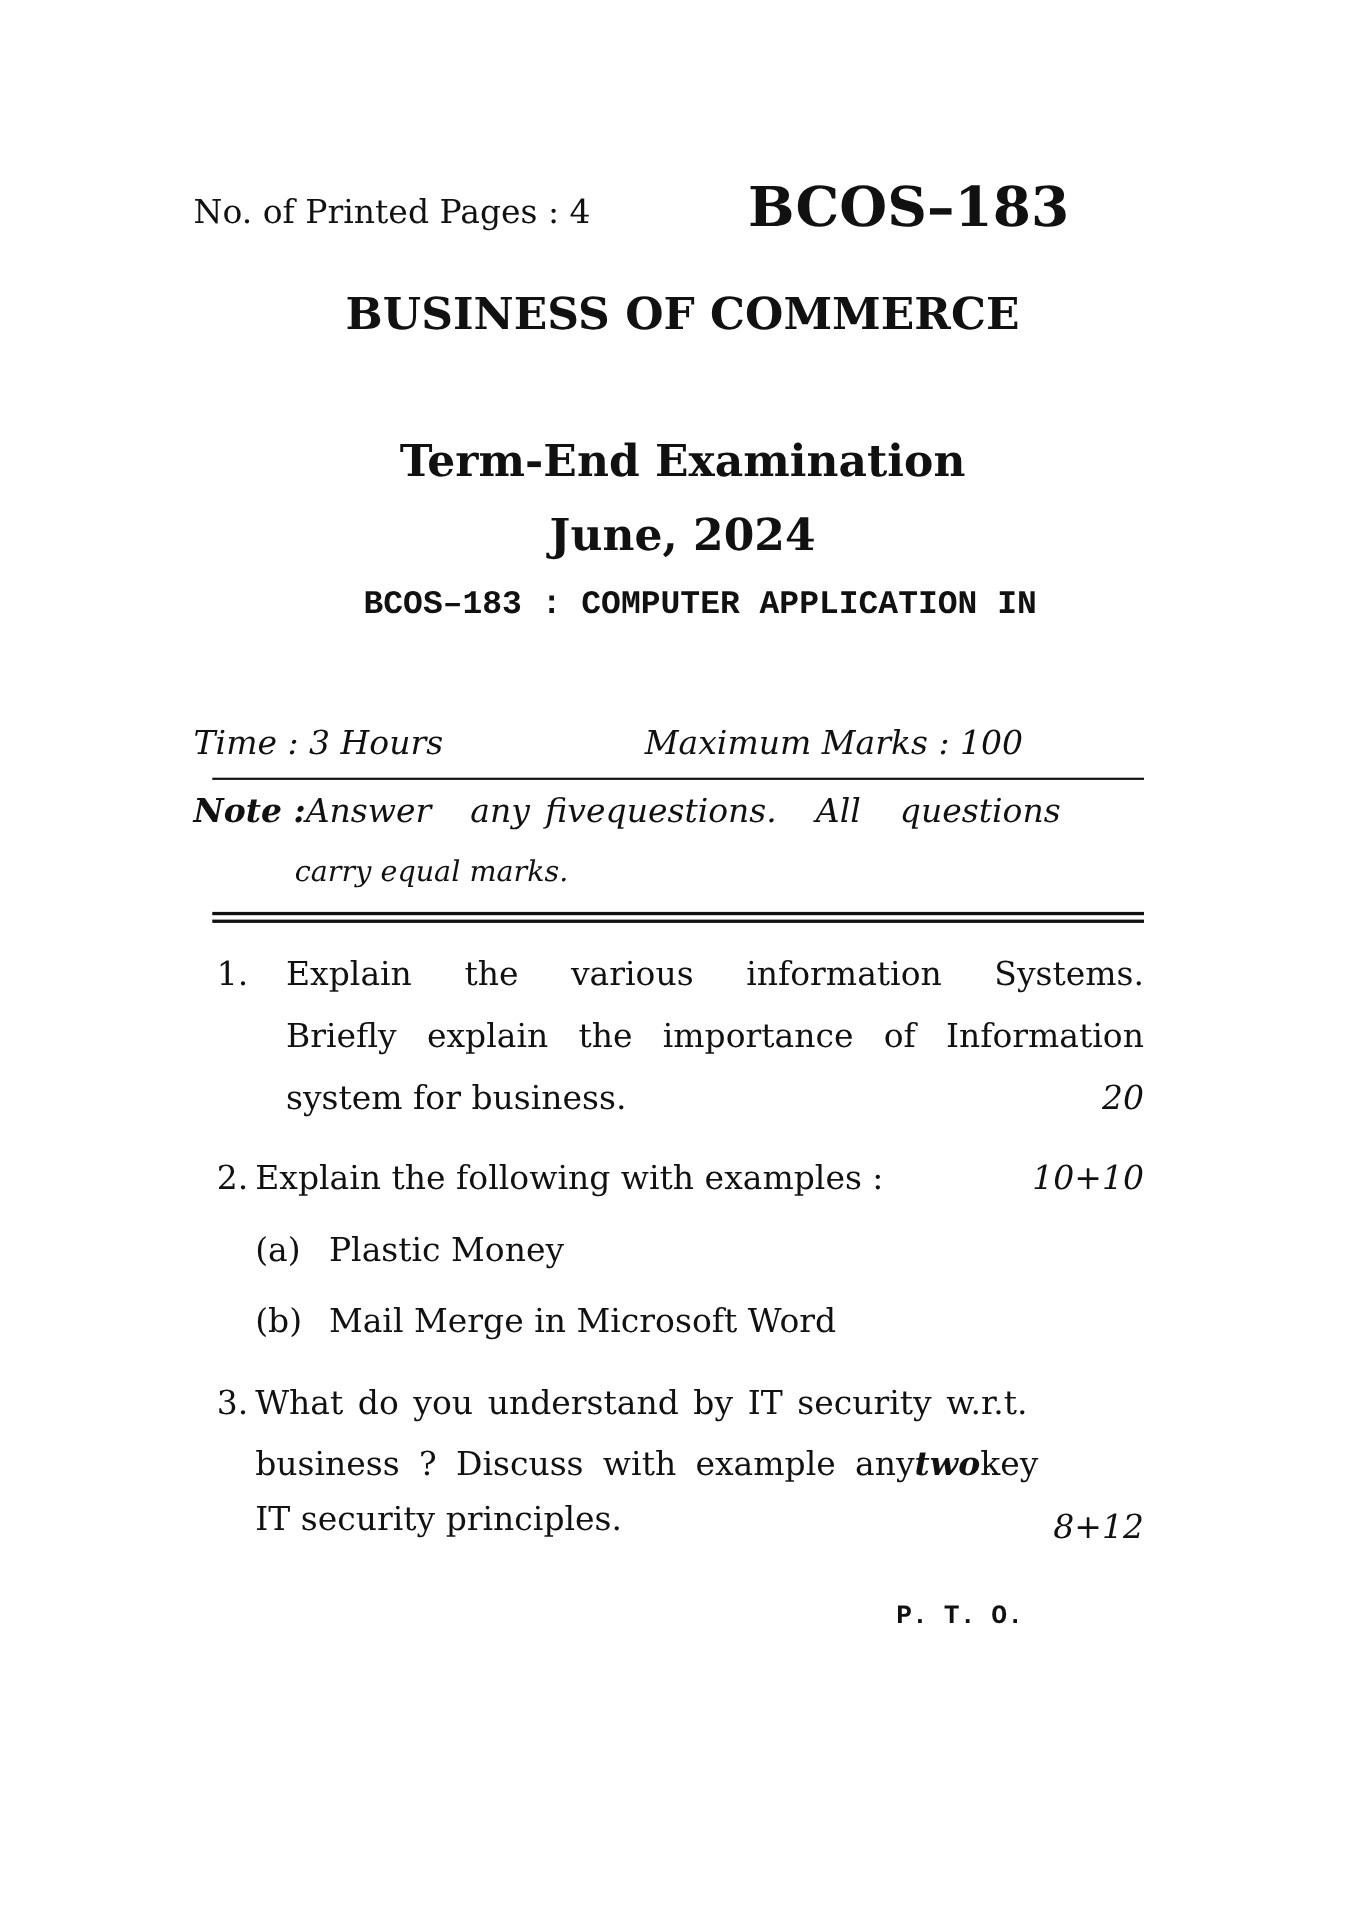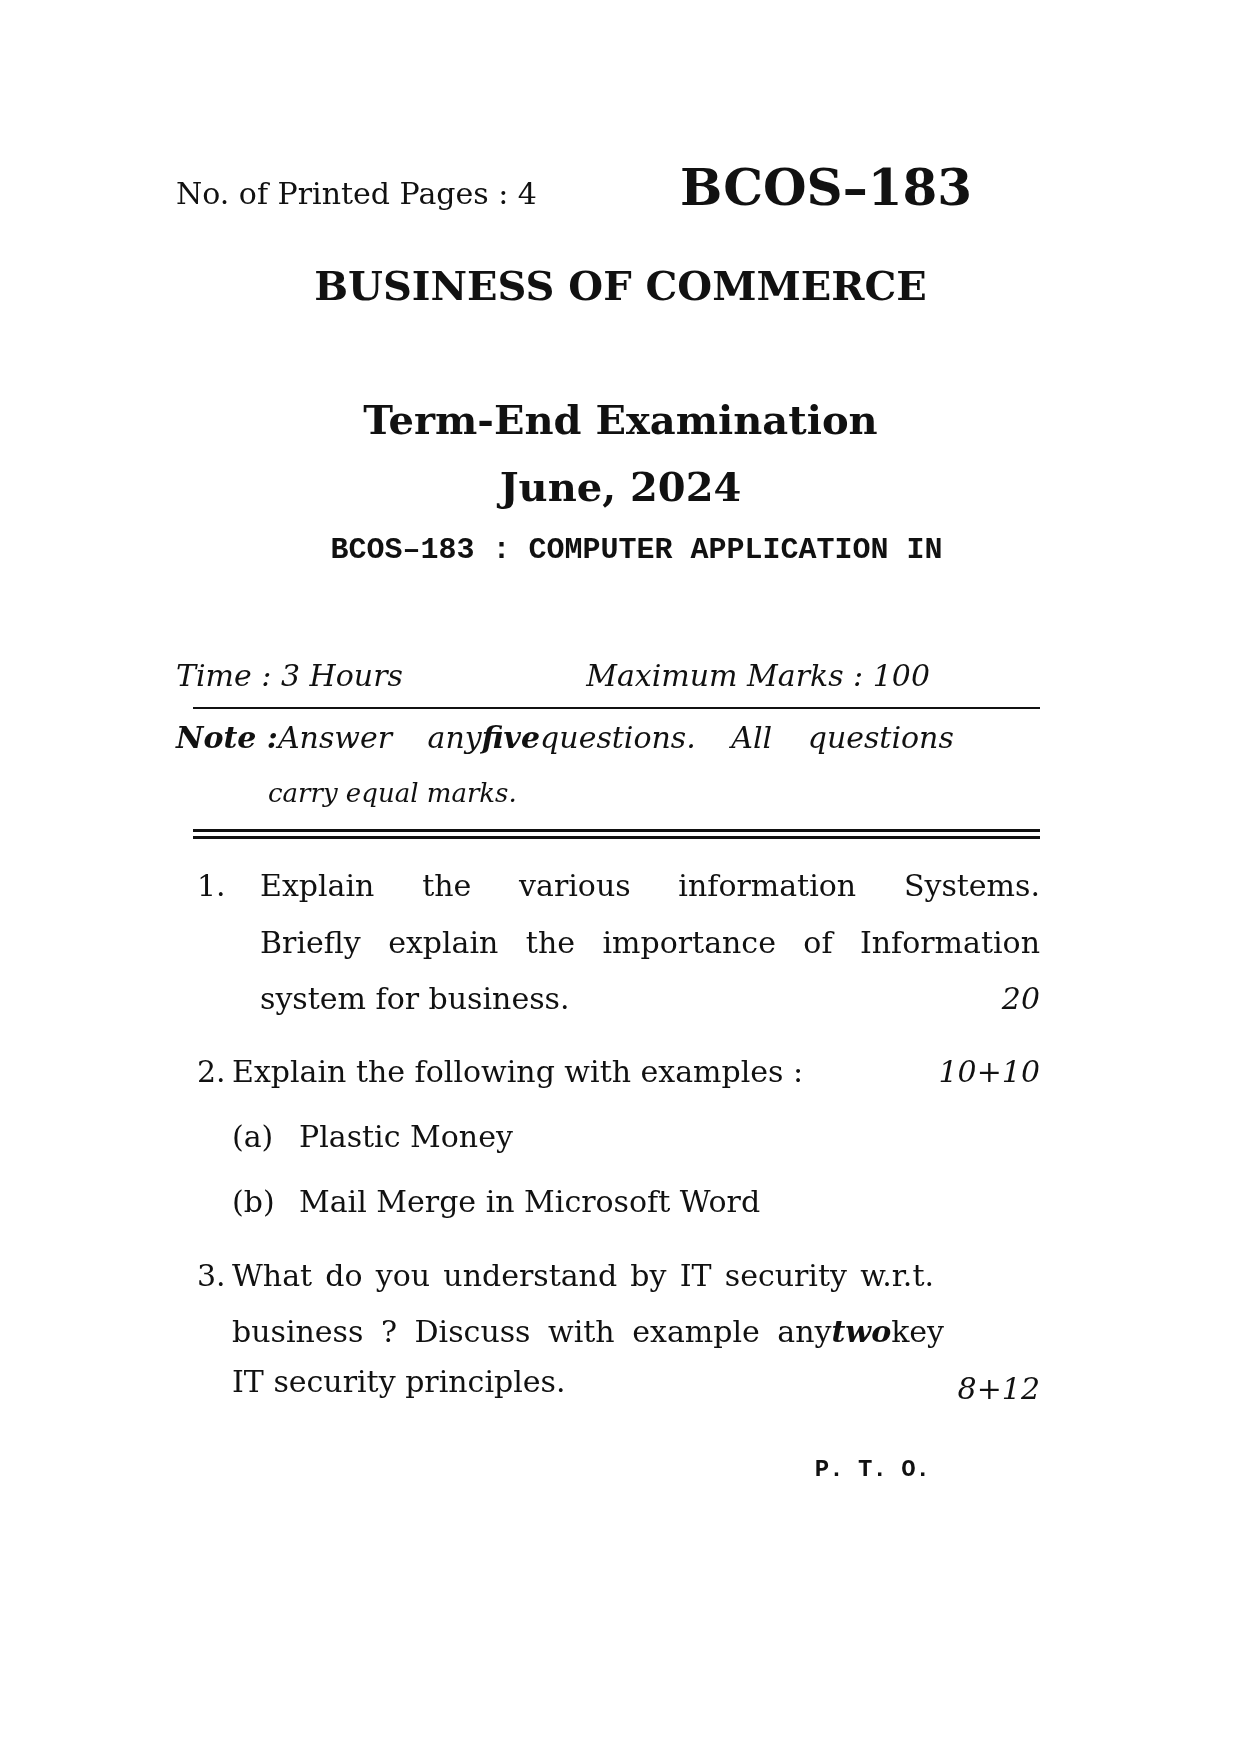--- a/index.html
+++ b/index.html
@@ -33,21 +33,21 @@
   <div class="abs sans center sub-sans" style="top:533px;">BCOS–183 : COMPUTER APPLICATION IN</div>
 
   <div class="abs serif italic" style="left:176px; top:658px; font-size:30px;">Time : 3 Hours</div>
   <div class="abs serif italic" style="right:311px; top:658px; font-size:30px;">Maximum Marks : 100</div>
 
   <div class="rule" style="top:707px; height:2px;"></div>
 
   <div class="abs serif italic" style="left:176px; top:720px; width:758px; font-size:30px; display:flex; justify-content:space-between;">
     <span style="font-weight:bold;">Note :</span>
     <span style="word-spacing:26px;">Answer any</span>
-    <span style="font-weight:bold;">five</span>
+    <span style="font-weight:normal;margin-left:14px;">five</span>
     <span style="word-spacing:26px;">questions. All questions</span>
   </div>
   <div class="abs serif italic" style="left:268px; top:778px; font-size:26px;">carry equal marks.</div>
 
   <div class="rule" style="top:829px; height:3px;"></div>
   <div class="rule" style="top:836px; height:3px;"></div>
 
   <div>
     <div class="q-num serif" style="top:868px;">1.</div>
     <div class="q-line serif" style="top:868px;">Explain the various information Systems.</div>

